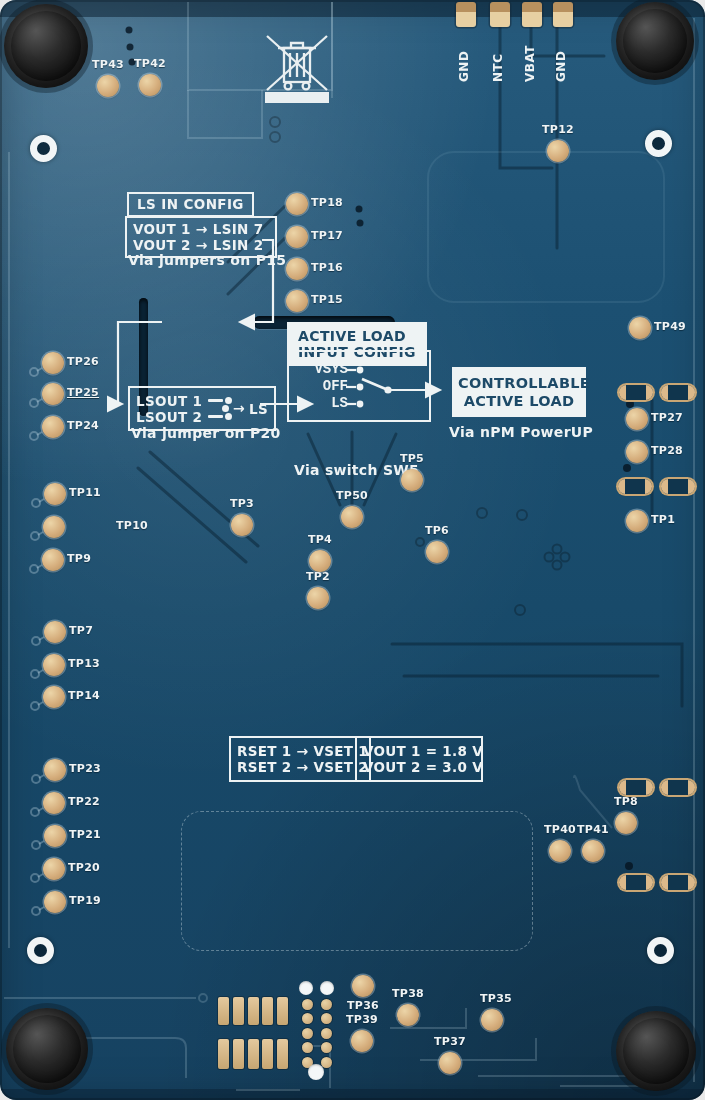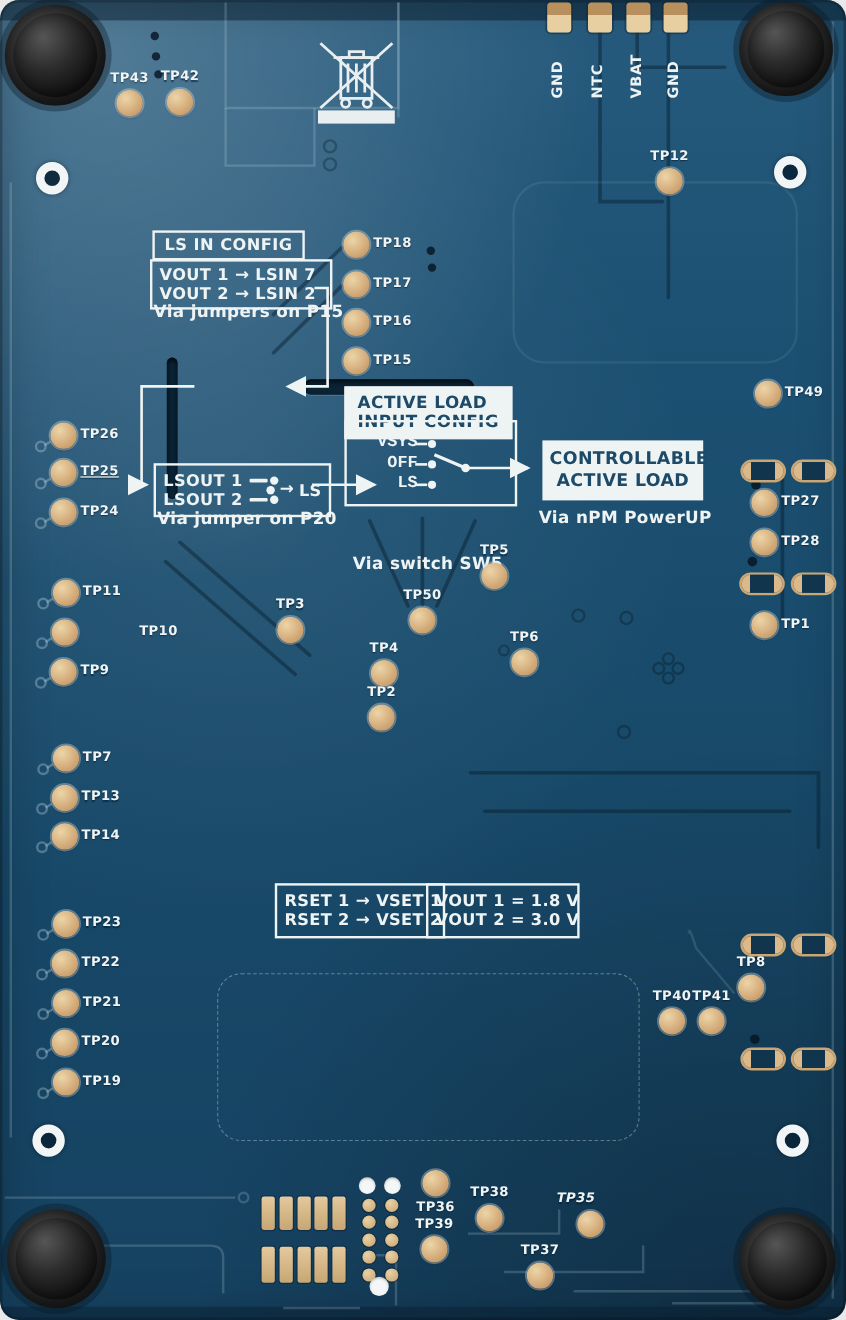--- a/index.html
+++ b/index.html
@@ -375,21 +375,21 @@
         <div class="tp-label above" style="left: 593px; top: 823px;">TP41</div>
         <div class="tp-pad" style="left: 43px; top: 858px;"></div>
         <div class="tp-label right" style="left: 68px; top: 861px;">TP20</div>
         <div class="tp-pad" style="left: 44px; top: 891px;"></div>
         <div class="tp-label right" style="left: 69px; top: 894px;">TP19</div>
         <div class="tp-pad" style="left: 352px; top: 975px;"></div>
         <div class="tp-label below" style="left: 363px; top: 999px;">TP36</div>
         <div class="tp-pad" style="left: 397px; top: 1004px;"></div>
         <div class="tp-label above" style="left: 408px; top: 987px;">TP38</div>
         <div class="tp-pad" style="left: 481px; top: 1009px;"></div>
-        <div class="tp-label above" style="left: 480px; top: 992px; font-style: italic;">TP35</div>
+        <div class="tp-label above" style="left: 496px; top: 992px;">TP35</div>
         <div class="tp-pad" style="left: 351px; top: 1030px;"></div>
         <div class="tp-label above" style="left: 362px; top: 1013px;">TP39</div>
         <div class="tp-pad" style="left: 439px; top: 1052px;"></div>
         <div class="tp-label above" style="left: 450px; top: 1035px;">TP37</div>
       </div>
     <div id="bottom-conn">
         <div class="finger" style="left: 218px; top: 997px; height: 28px;"></div>
         <div class="finger" style="left: 232.8px; top: 997px; height: 28px;"></div>
         <div class="finger" style="left: 247.6px; top: 997px; height: 28px;"></div>
         <div class="finger" style="left: 262.4px; top: 997px; height: 28px;"></div>

